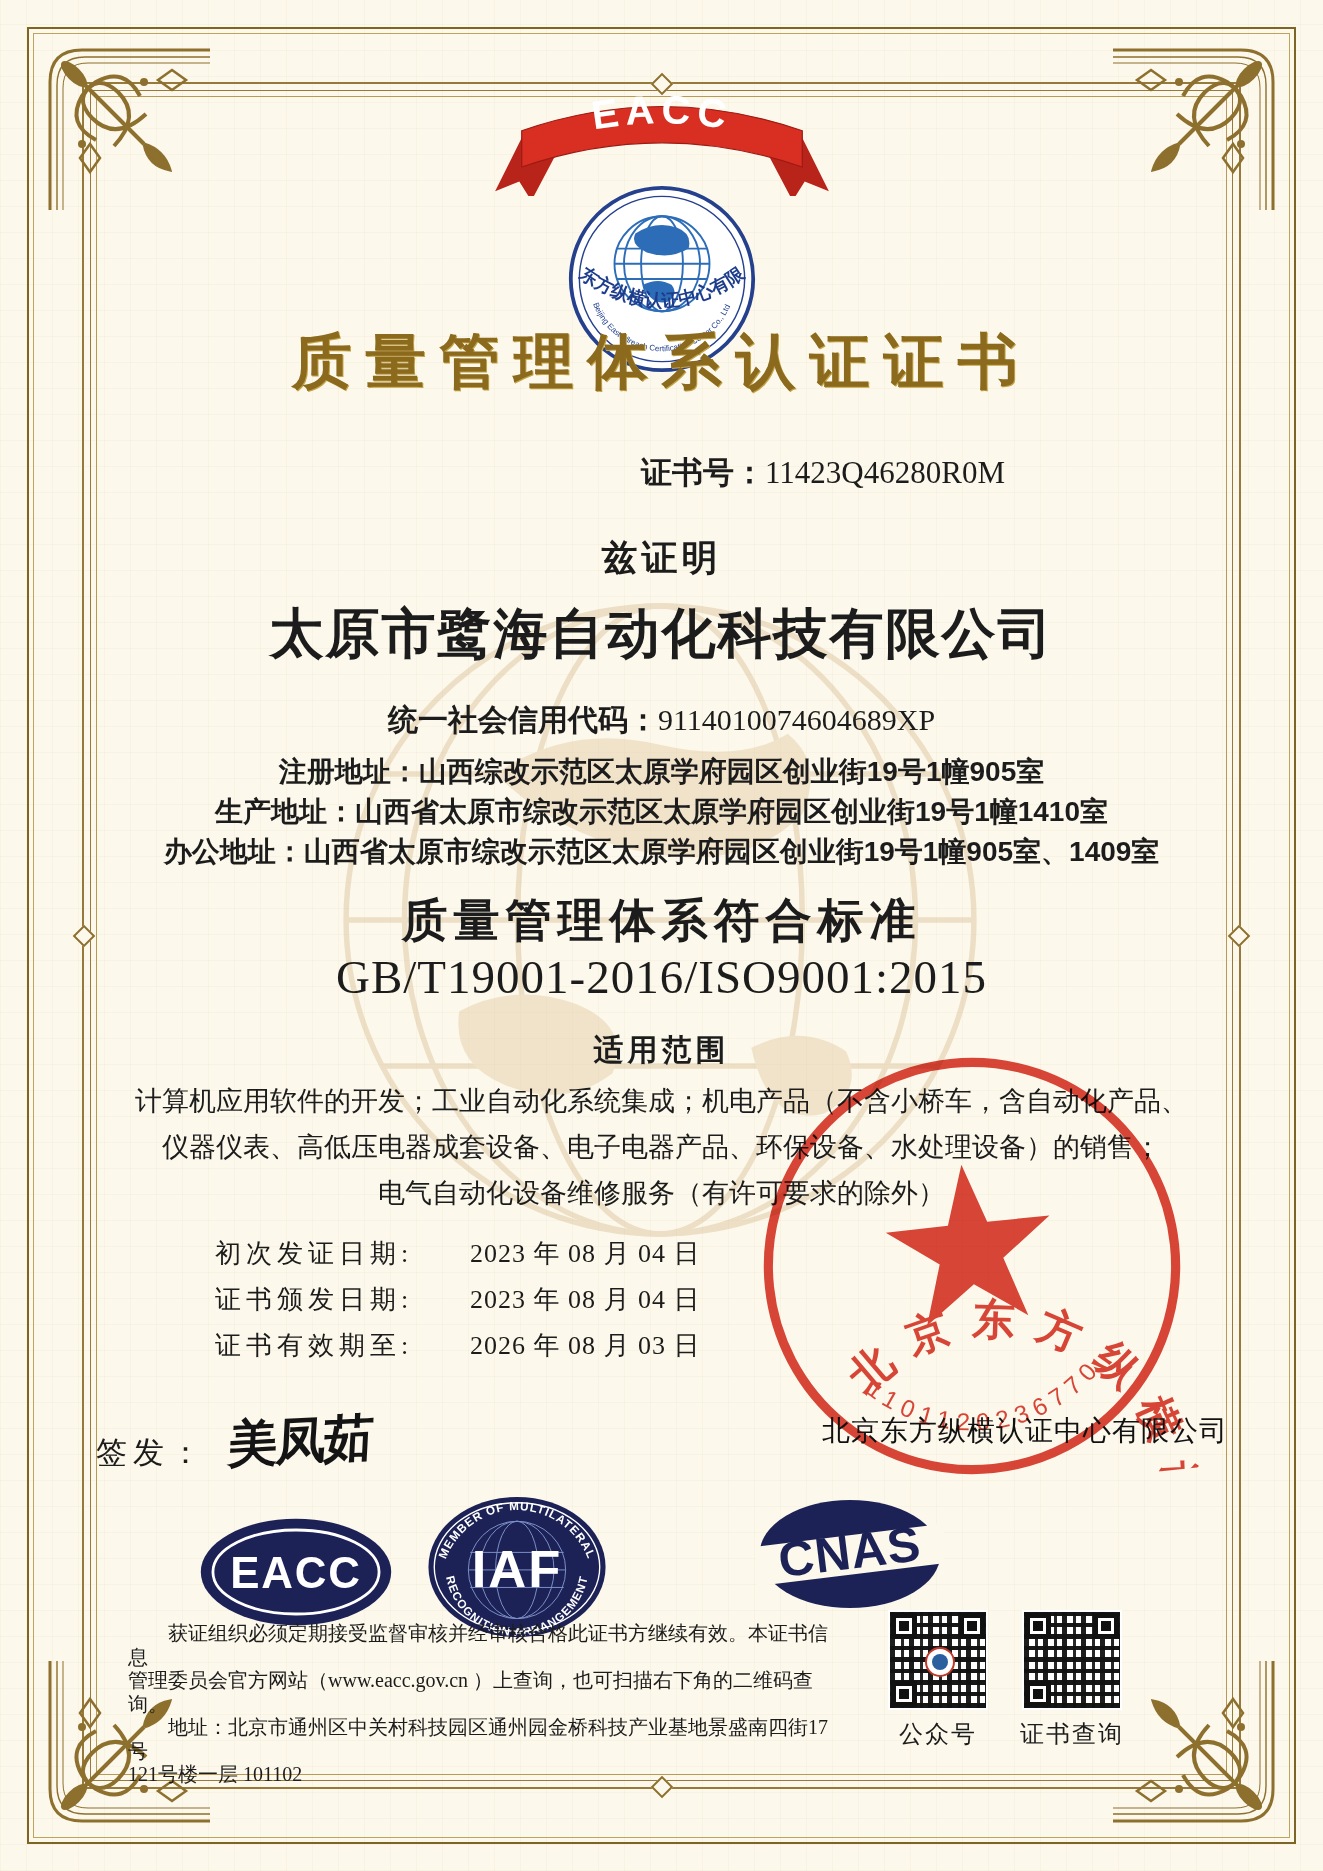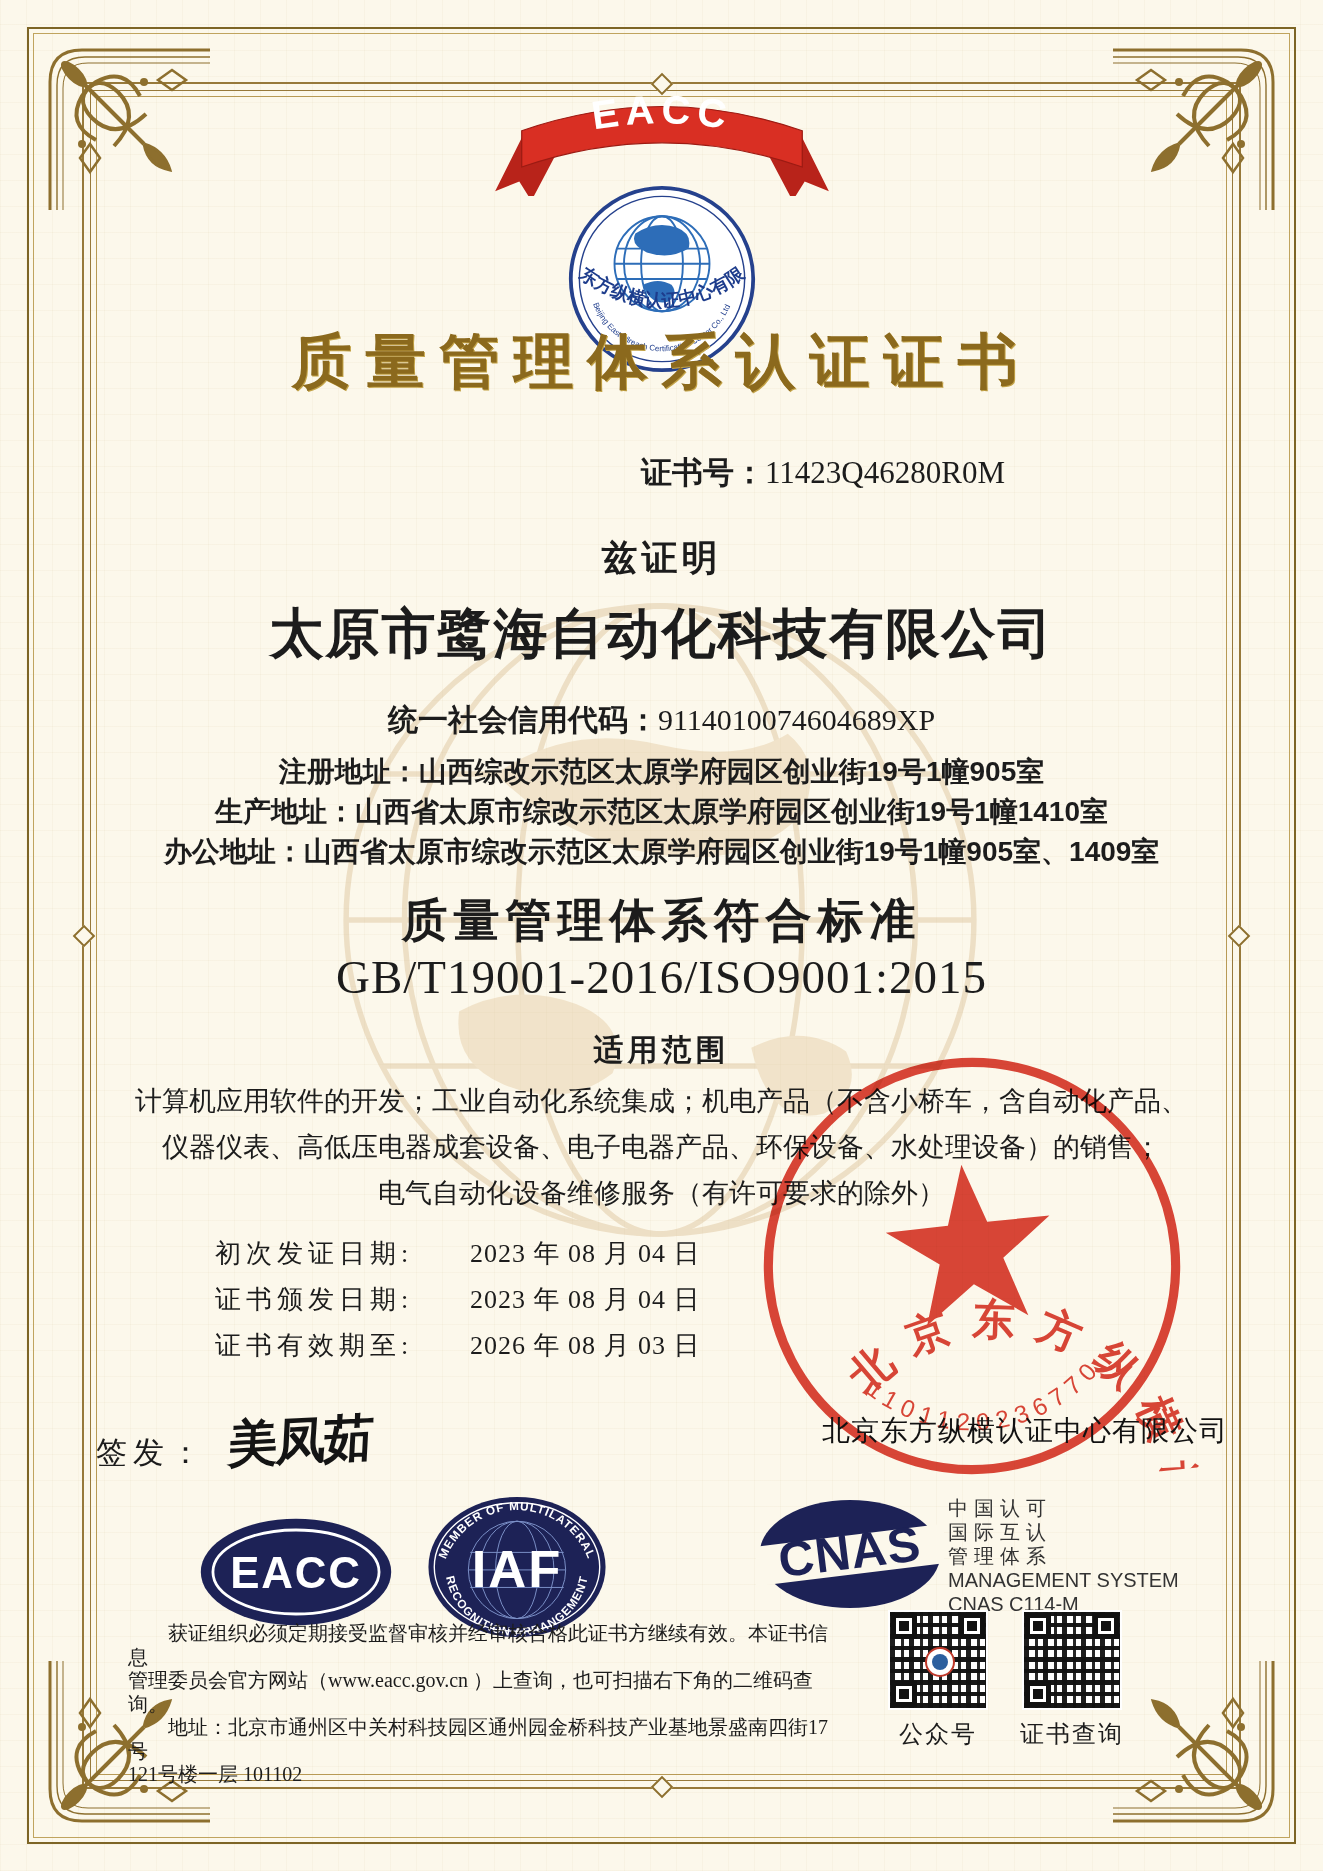--- a/index.html
+++ b/index.html
@@ -286,27 +286,20 @@
       <textPath href="#iafBot" startOffset="50%" text-anchor="middle">RECOGNITION ARRANGEMENT</textPath>
     </text>
   </svg>
 
   <svg class="logo-cnas" width="188" height="116" viewBox="0 0 190 118">
     <ellipse cx="95" cy="59" rx="92" ry="55" fill="#1d2256"></ellipse>
     <rect x="-14" y="40" width="226" height="40" fill="#fcf8eb" transform="rotate(-7 95 59)"></rect>
     <text x="95" y="74" text-anchor="middle" transform="rotate(-7 95 59)" font-family="Liberation Sans, sans-serif" font-size="50" font-weight="bold" fill="#1d2256" letter-spacing="1">CNAS</text>
   </svg>
 
-  <div class="accred">
-    <div class="cjk">中国认可</div>
-    <div class="cjk">国际互认</div>
-    <div class="cjk">管理体系</div>
-    <div>MANAGEMENT SYSTEM</div>
-    <div>CNAS C114-M</div>
-  </div>
 
   <div class="footer">
     <div class="ind">获证组织必须定期接受监督审核并经审核合格此证书方继续有效。本证书信息</div>
     <div>管理委员会官方网站（www.eacc.gov.cn ）上查询，也可扫描右下角的二维码查询。</div>
     <div class="ind">地址：北京市通州区中关村科技园区通州园金桥科技产业基地景盛南四街17号</div>
     <div>121号楼一层 101102</div>
   </div>
 
   <div class="qr qr-a">
     <div class="px"></div>

